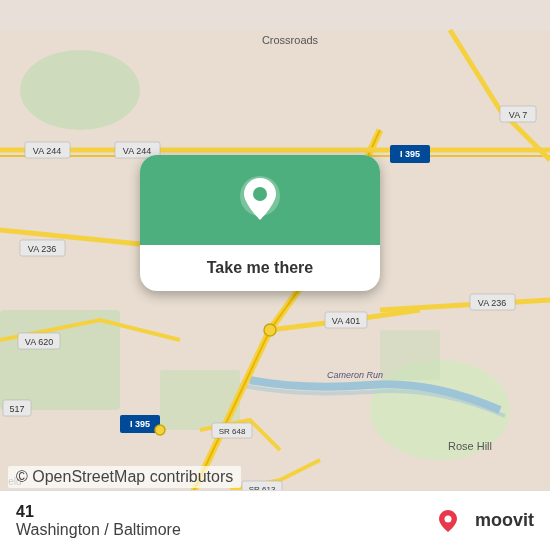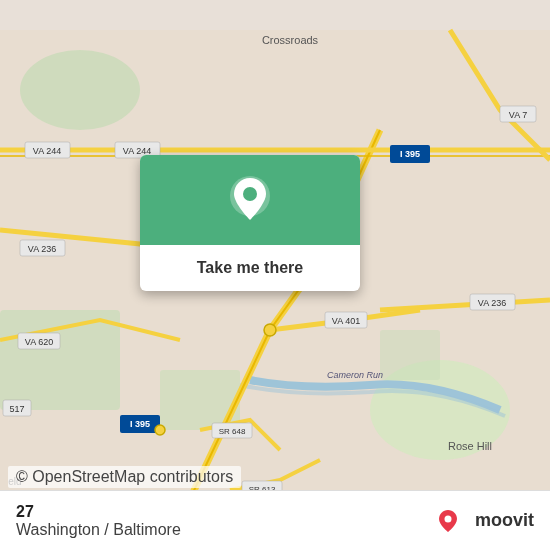--- a/index.html
+++ b/index.html
@@ -83,23 +83,23 @@
       padding: 2px 8px;
       border-radius: 2px;
       z-index: 10;
     }
 
     
     #take-me-there-card {
       position: absolute;
       top: 155px;
       left: 140px;
-      width: 220px;
+      width: 240px;
       background: white;
-      border-radius: 6px;
+      border-radius: 17px;
       overflow: hidden;
       box-shadow: 0 4px 12px rgba(0,0,0,0.3);
       z-index: 20;
     }
 
     #card-map-area {
       width: 100%;
       height: 90px;
       background: #4CAF7D;
       display: flex;
@@ -230,21 +230,21 @@
       <button id="take-me-there-btn">Take me there</button>
     </div>
   </div>
 
   <div id="attribution">
     <span>© OpenStreetMap contributors</span>
   </div>
 
   <div id="bottom-bar">
     <div id="location-info">
-      <span id="location-name">27</span>
+      <span id="location-name">41</span>
       <span id="location-region">Washington / Baltimore</span>
     </div>
     <div id="moovit-logo">
 
       <svg width="26" height="26" viewBox="0 0 26 26">
         <path d="M13 2 C8 2 4 6 4 11 C4 17 13 24 13 24 C13 24 22 17 22 11 C22 6 18 2 13 2Z" fill="#e8394a"></path>
         <circle cx="13" cy="11" r="3.5" fill="white"></circle>
       </svg>
       <span id="moovit-text">moovit</span>
     </div>

